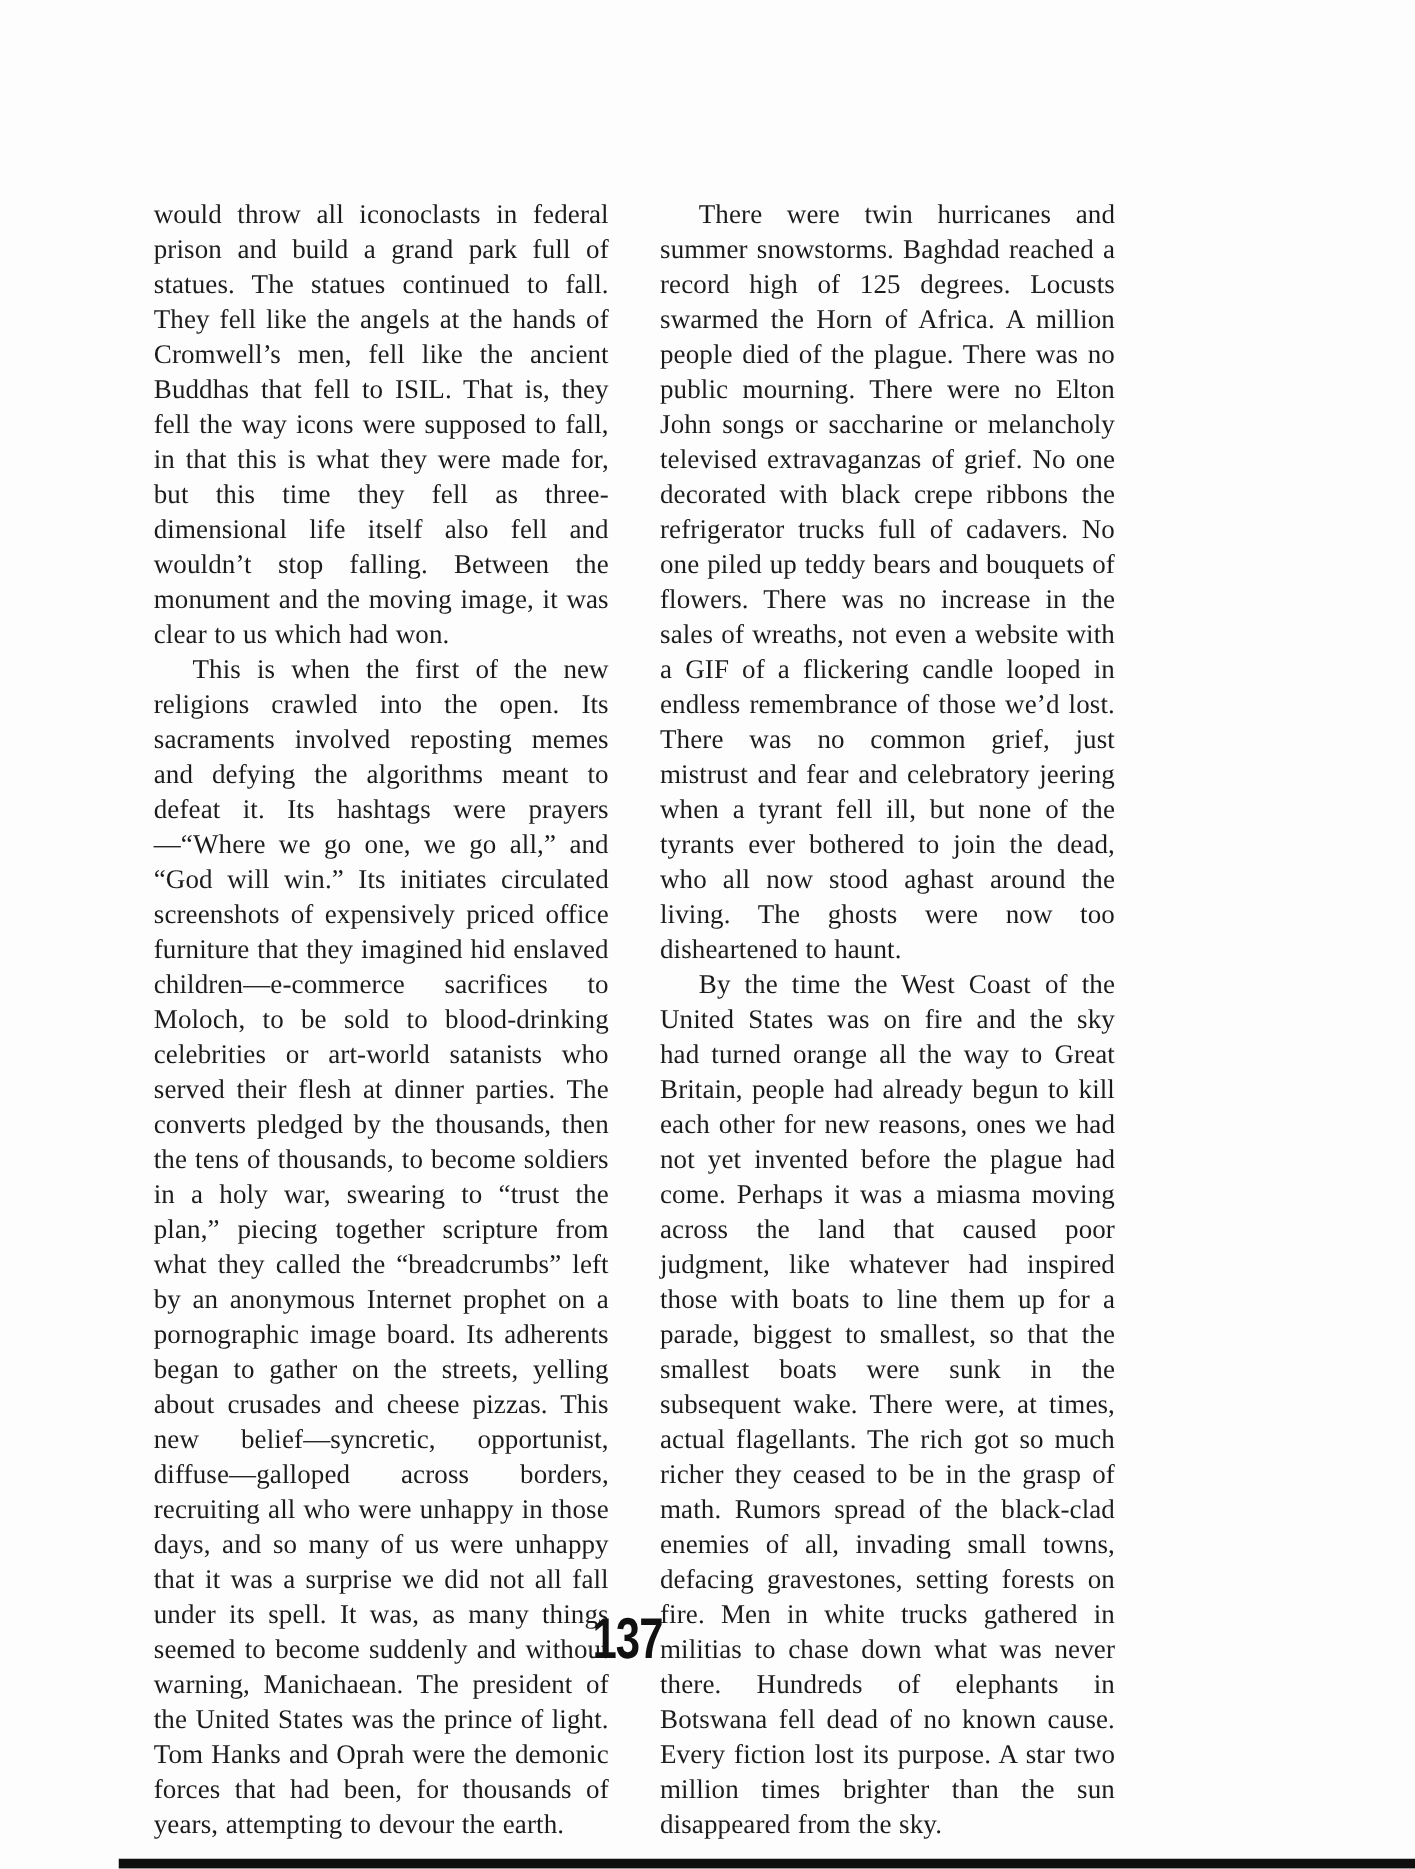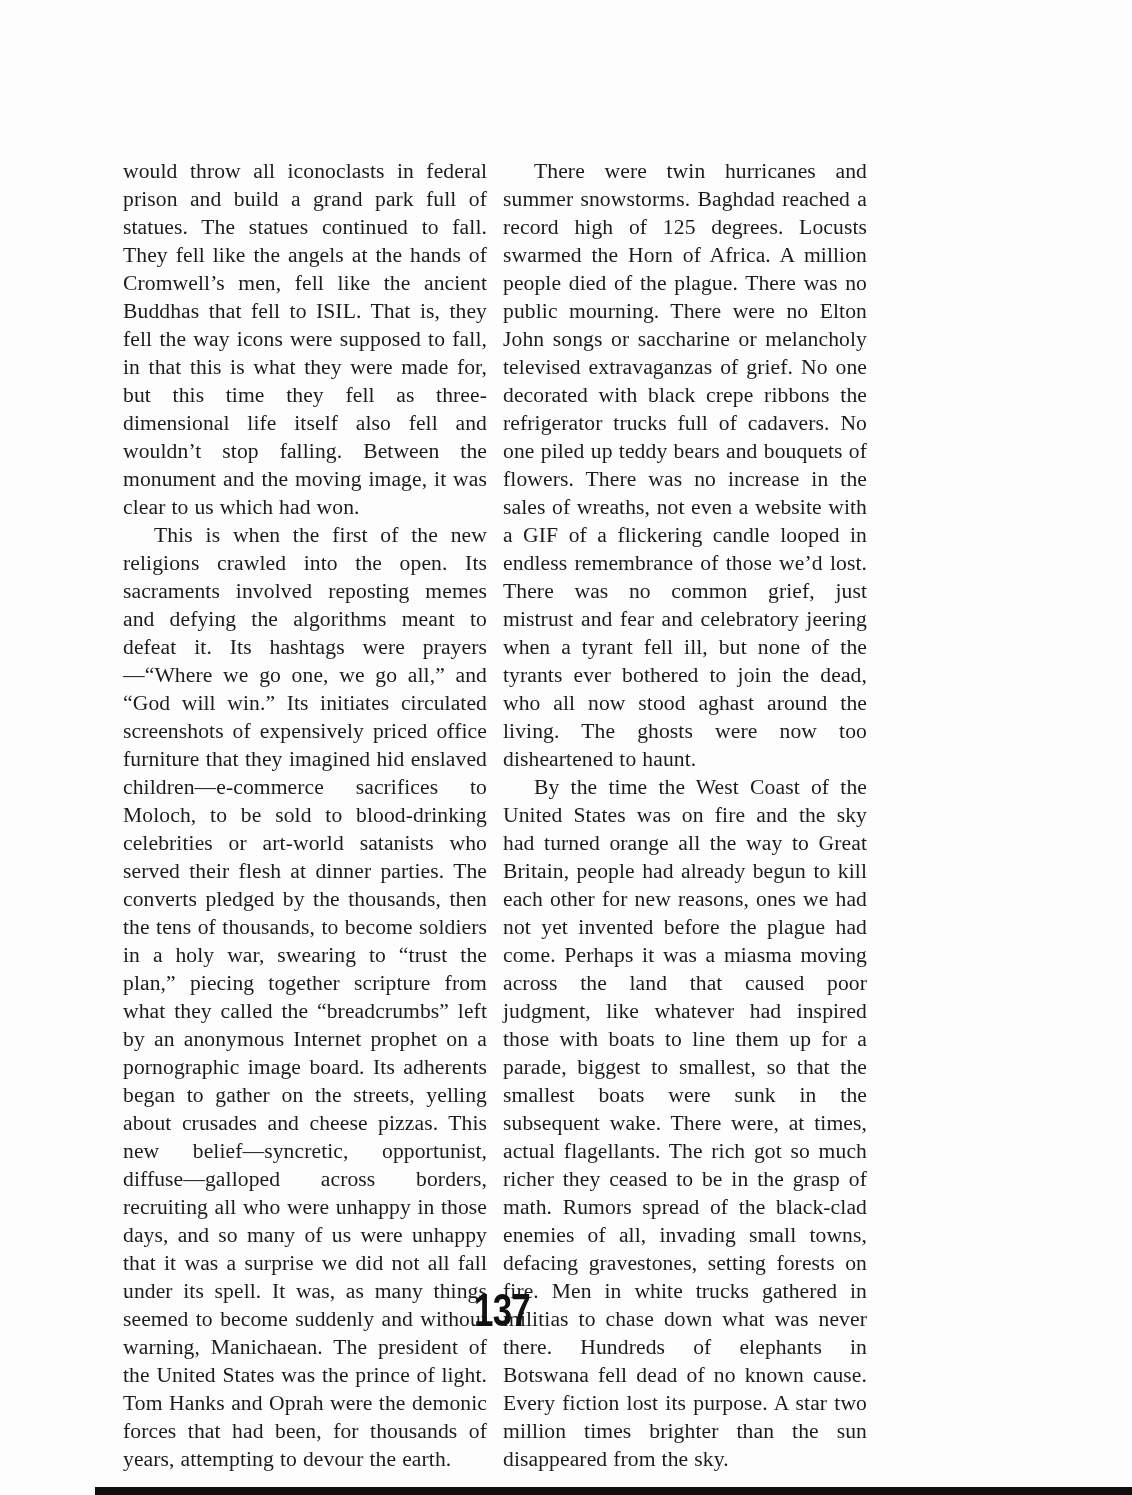--- a/index.html
+++ b/index.html
@@ -13,21 +13,21 @@
     height: 1495px;
     background: #fdfdfd;
     overflow: hidden;
   }
   .text-columns {
     position: absolute;
     left: 123px;
     top: 157px;
     width: 760px;
     display: flex;
-    gap: 16px;
+    gap: 41px;
   }
   .column {
     width: 364px;
     flex: 0 0 364px;
   }
   .para {
     font-size: 21.6px;
     line-height: 28px;
     color: #1c1c1c;
     text-align: justify;

